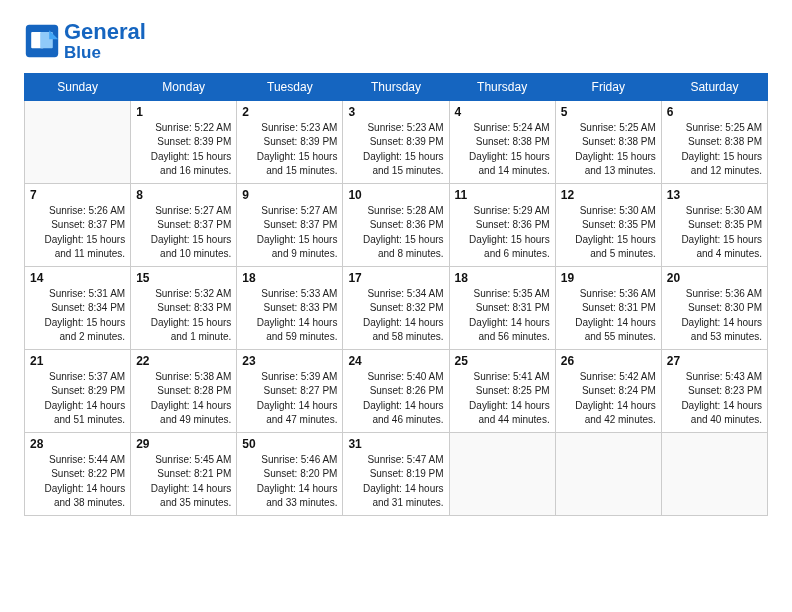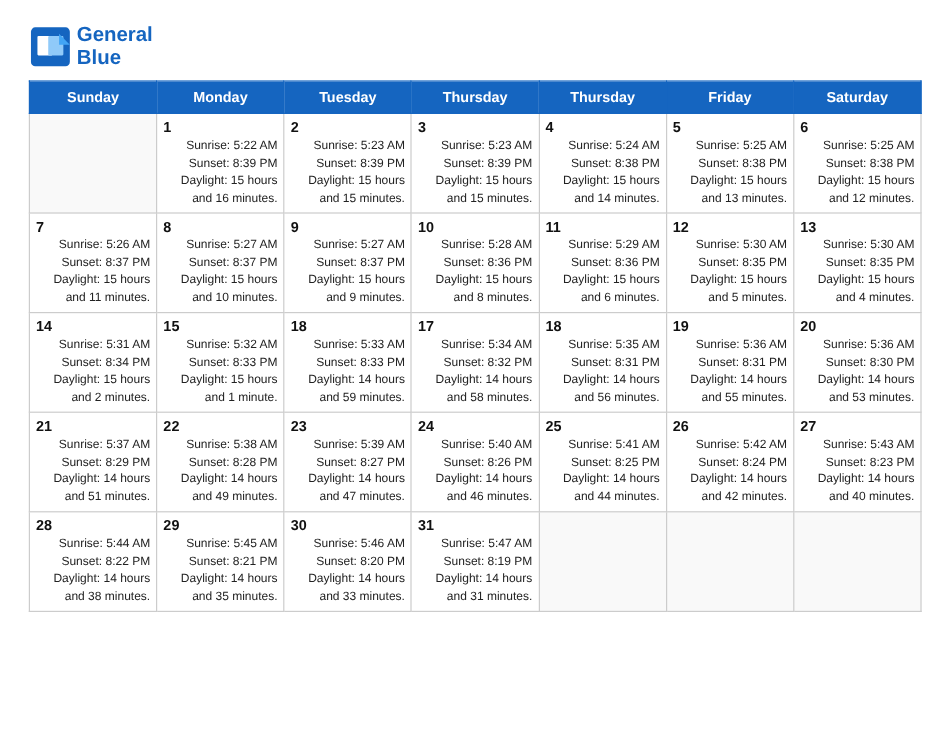--- a/index.html
+++ b/index.html
@@ -49,21 +49,21 @@
       width: 100%;
       border-collapse: collapse;
       font-size: 10.5px;
     }
     .calendar th {
       background: #1565c0;
       color: #fff;
       padding: 6px 4px;
       text-align: center;
       font-size: 12px;
-      font-weight: bold;
+      font-weight: normal;
       border: 1px solid #1565c0;
     }
     .calendar td {
       border: 1px solid #ccc;
       vertical-align: top;
       padding: 4px 5px;
       width: calc(100% / 7);
       min-height: 80px;
       background: #fff;
     }
@@ -92,21 +92,21 @@
     <div class="logo">
       <svg class="logo-icon" viewBox="0 0 40 40">
         <rect x="2" y="2" width="36" height="36" rx="4" fill="#1565c0"></rect>
 
         <rect x="8" y="10" width="14" height="18" rx="1" fill="#fff"></rect>
         <rect x="18" y="10" width="14" height="18" rx="1" fill="#90caf9"></rect>
 
         <polygon points="28,8 38,18 28,18" fill="#42a5f5"></polygon>
       </svg>
       <div>
-        <div style="font-size:17px;font-weight:bold;color:#1565c0;line-height:1.1;">General</div>
+        <div style="font-size:22px;font-weight:bold;color:#1565c0;line-height:1.1;">General</div>
         <div style="font-size:17px;font-weight:bold;color:#1565c0;line-height:1.1;">Blue</div>
       </div>
     </div>
     <div class="title-block">
     </div>
   </div>
 
   <table class="calendar">
     <thead>
       <tr>
@@ -241,21 +241,21 @@
         <tr>
           <td>
             <span class="day-num">28</span>
             <div class="day-info">Sunrise: 5:44 AM<br>Sunset: 8:22 PM<br>Daylight: 14 hours<br>and 38 minutes.</div>
           </td>
           <td>
             <span class="day-num">29</span>
             <div class="day-info">Sunrise: 5:45 AM<br>Sunset: 8:21 PM<br>Daylight: 14 hours<br>and 35 minutes.</div>
           </td>
           <td>
-            <span class="day-num">30</span>
+            <span class="day-num">50</span>
             <div class="day-info">Sunrise: 5:46 AM<br>Sunset: 8:20 PM<br>Daylight: 14 hours<br>and 33 minutes.</div>
           </td>
           <td>
             <span class="day-num">31</span>
             <div class="day-info">Sunrise: 5:47 AM<br>Sunset: 8:19 PM<br>Daylight: 14 hours<br>and 31 minutes.</div>
           </td>
           <td class="empty"></td>
           <td class="empty"></td>
           <td class="empty"></td>
         </tr>

